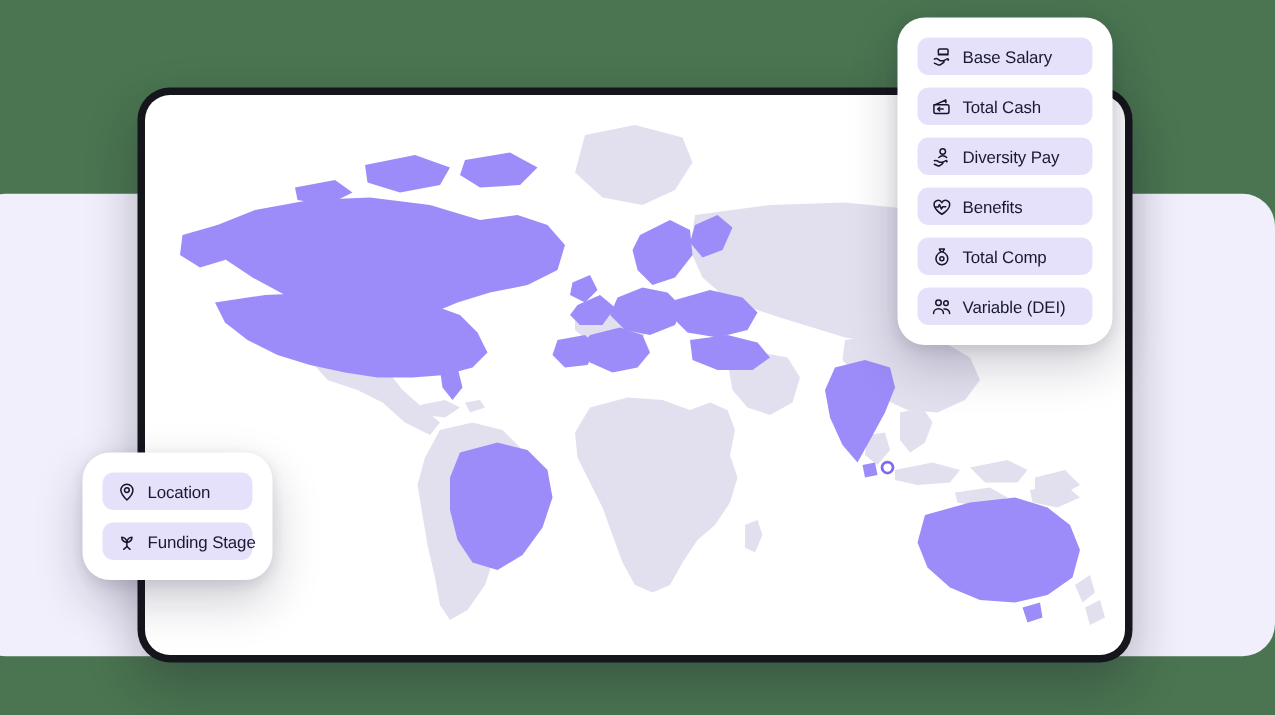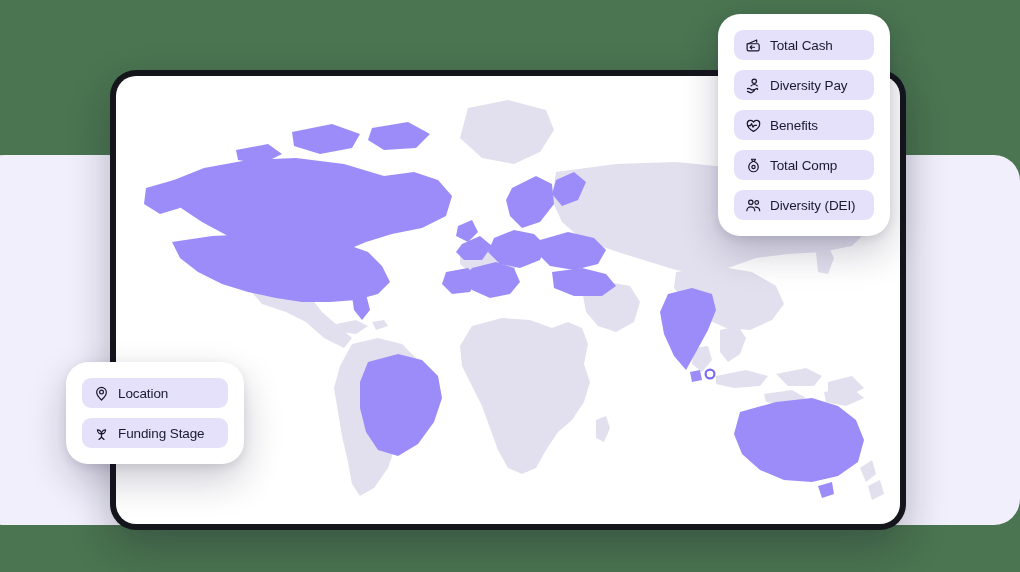--- a/index.html
+++ b/index.html
@@ -52,21 +52,21 @@
     box-shadow:0 16px 38px rgba(24,20,50,.22), 0 3px 10px rgba(24,20,50,.10);
     padding:16px 16px;
     box-sizing:border-box;
   }
   .panel-right{
     right:130px; top:14px;
     width:172px;
   }
   .panel-left{
     left:66px; top:362px;
-    width:178px;
+    width:152px;
   }
   .pill{
     display:flex;
     align-items:center;
     gap:8px;
     background:#e6e1fa;
     border-radius:9px;
     height:30px;
     padding:0 11px;
     margin-bottom:10px;
@@ -185,20 +185,31 @@
 
         <g>
           <circle class="pin" cx="594" cy="298" r="4.4"></circle>
         </g>
       </svg>
     </div>
   </div>
 
   <div class="panel panel-right">
 
+    <div class="pill">
+      <span class="ic">
+        <svg viewBox="0 0 24 24" fill="none" stroke="#16162a" stroke-width="1.7" stroke-linecap="round" stroke-linejoin="round">
+          <rect x="8" y="3" width="11" height="6" rx="1.6"></rect>
+          <path d="M8 9.5h11"></path>
+          <path d="M3.5 14.5c1.8-1 3.2-.6 4.5.4l2.2 1.6h3.3c.9 0 1.3 1.1.6 1.6l-3.6 2.6c-.8.6-1.9.7-2.8.3l-4.2-1.9"></path>
+          <path d="M13.5 16.5l4.6-2.2c.9-.4 1.8.8 1 1.5"></path>
+        </svg>
+      </span>
+      <span class="lbl">Base Salary</span>
+    </div>
 
     <div class="pill">
       <span class="ic">
         <svg viewBox="0 0 24 24" fill="none" stroke="#16162a" stroke-width="1.7" stroke-linecap="round" stroke-linejoin="round">
           <path d="M3 9.5h15a2 2 0 0 1 2 2v6a2 2 0 0 1-2 2H5a2 2 0 0 1-2-2z"></path>
           <path d="M4.5 9.5l12-5.3v3.2"></path>
           <path d="M7.5 14.5h6"></path>
           <path d="M9.5 12.4l-2 2.1 2 2.1"></path>
         </svg>
       </span>
@@ -241,21 +252,21 @@
 
     <div class="pill">
       <span class="ic">
         <svg viewBox="0 0 24 24" fill="none" stroke="#16162a" stroke-width="1.7" stroke-linecap="round" stroke-linejoin="round">
           <circle cx="8.2" cy="7.4" r="3.1"></circle>
           <path d="M2.6 19.4c0-3.1 2.5-5.4 5.6-5.4s5.6 2.3 5.6 5.4"></path>
           <circle cx="16.6" cy="7.8" r="2.6"></circle>
           <path d="M14.4 14.4c2.8-.4 6.4 1.2 6.4 5"></path>
         </svg>
       </span>
-      <span class="lbl">Diversity (DEI)</span>
+      <span class="lbl">Variable (DEI)</span>
     </div>
   </div>
 
   <div class="panel panel-left">
 
     <div class="pill">
       <span class="ic">
         <svg viewBox="0 0 24 24" fill="none" stroke="#16162a" stroke-width="1.7" stroke-linecap="round" stroke-linejoin="round">
           <path d="M12 21.2s6.8-6 6.8-11A6.8 6.8 0 0 0 5.2 10.2c0 5 6.8 11 6.8 11z"></path>
           <circle cx="12" cy="10" r="2.7"></circle>

